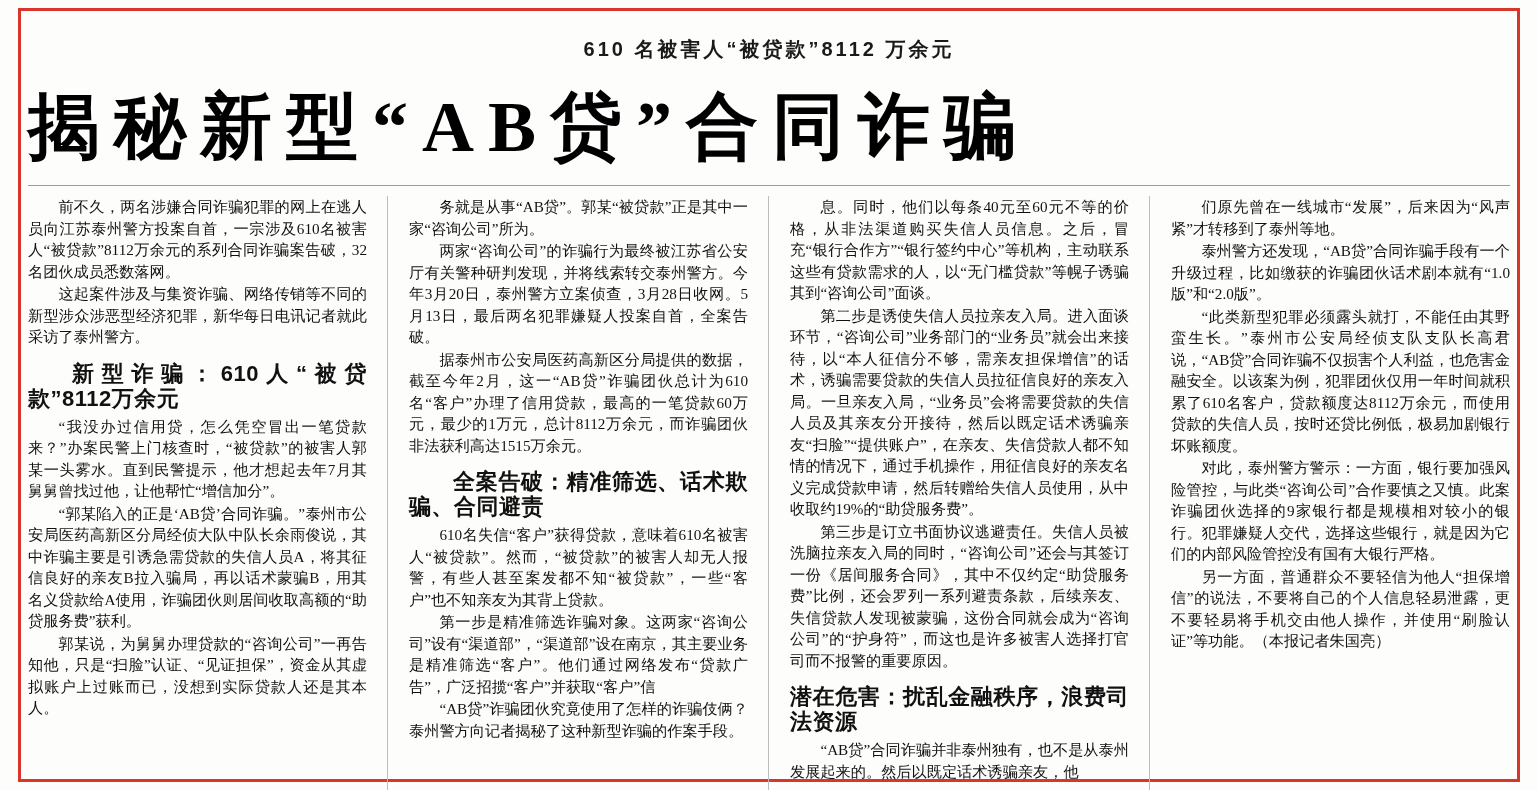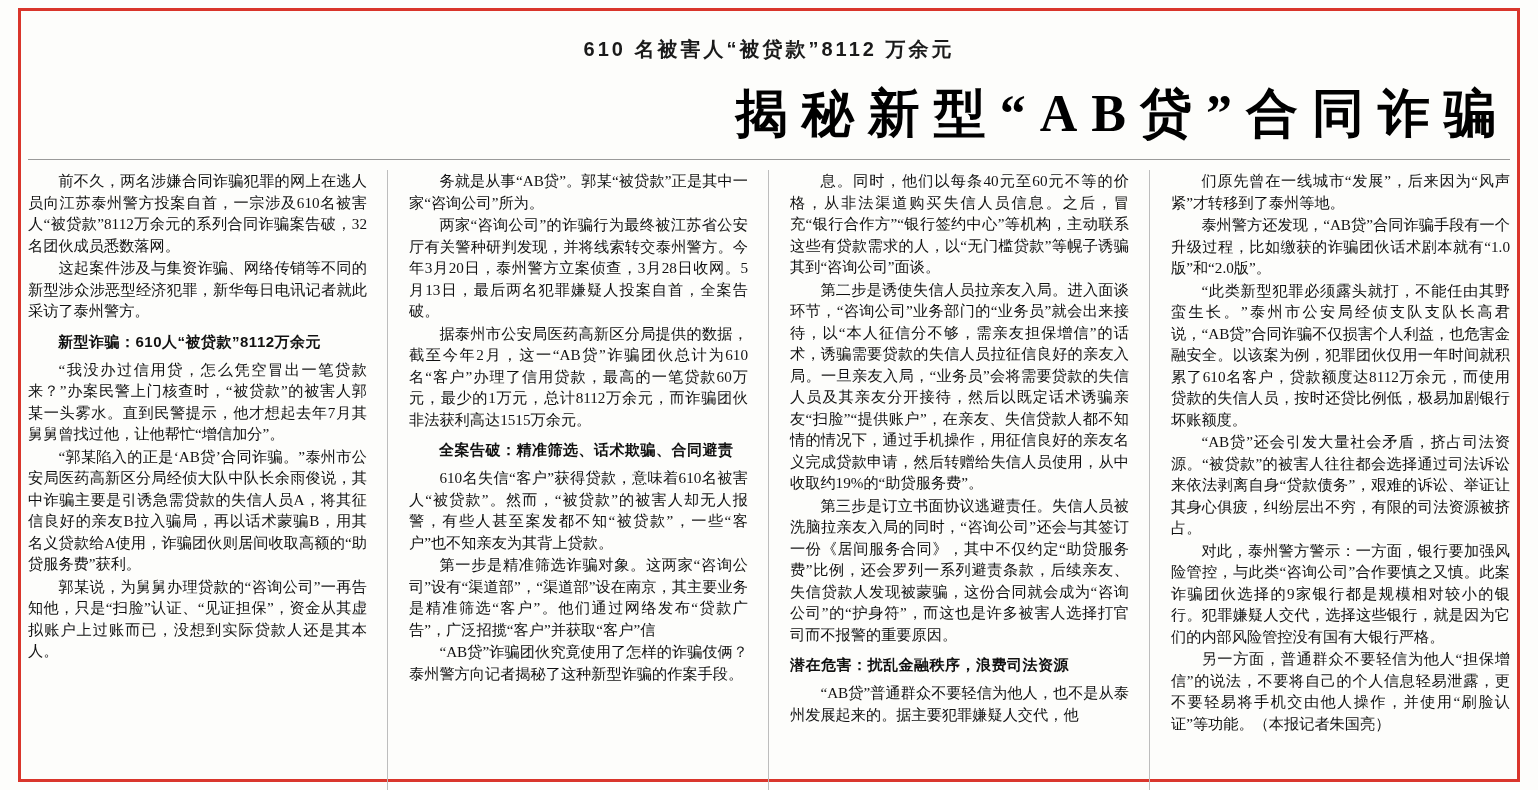--- a/index.html
+++ b/index.html
@@ -64,22 +64,22 @@
   .shoulder {
     text-align: center;
     font-size: 20px;
     letter-spacing: 3px;
     font-family: "Liberation Sans", "DejaVu Sans", sans-serif;
     font-weight: 600;
     color: #1a1a1a;
     margin-top: 4px;
   }
   .headline {
-    text-align: right;
-    font-size: 52px;
+    text-align: left;
+    font-size: 72px;
     font-weight: 900;
     letter-spacing: 14px;
     font-family: "Liberation Serif", "DejaVu Serif", serif;
     color: #000;
     margin-top: 16px;
     margin-bottom: 10px;
   }
   .hr-thin {
     width: 100%;
     height: 1px;
@@ -107,24 +107,24 @@
   .col:not(:last-child) {
     padding-right: 20px;
   }
   .col p {
     margin: 0 0 1px 0;
     text-indent: 2em;
   }
   .subhead {
     font-weight: 900;
     font-family: "Liberation Sans", "DejaVu Sans", sans-serif;
-    font-size: 15px;
+    font-size: 22px;
     line-height: 25px;
     text-indent: 2em;
-    margin: 7px 0 5px 0;
+    margin: 13px 0 5px 0;
     letter-spacing: 0.5px;
   }
   .subhead.no-indent {
     text-indent: 0;
   }
 </style>
 </head>
 <body>
 
 <div class="page">
@@ -160,27 +160,26 @@
         <p>610名失信“客户”获得贷款，意味着610名被害人“被贷款”。然而，“被贷款”的被害人却无人报警，有些人甚至案发都不知“被贷款”，一些“客户”也不知亲友为其背上贷款。</p>
         <p>第一步是精准筛选诈骗对象。这两家“咨询公司”设有“渠道部”，“渠道部”设在南京，其主要业务是精准筛选“客户”。他们通过网络发布“贷款广告”，广泛招揽“客户”并获取“客户”信</p>
         <p>“AB贷”诈骗团伙究竟使用了怎样的诈骗伎俩？泰州警方向记者揭秘了这种新型诈骗的作案手段。</p>
       </div>
 
       <div class="col">
         <p>息。同时，他们以每条40元至60元不等的价格，从非法渠道购买失信人员信息。之后，冒充“银行合作方”“银行签约中心”等机构，主动联系这些有贷款需求的人，以“无门槛贷款”等幌子诱骗其到“咨询公司”面谈。</p>
         <p>第二步是诱使失信人员拉亲友入局。进入面谈环节，“咨询公司”业务部门的“业务员”就会出来接待，以“本人征信分不够，需亲友担保增信”的话术，诱骗需要贷款的失信人员拉征信良好的亲友入局。一旦亲友入局，“业务员”会将需要贷款的失信人员及其亲友分开接待，然后以既定话术诱骗亲友“扫脸”“提供账户”，在亲友、失信贷款人都不知情的情况下，通过手机操作，用征信良好的亲友名义完成贷款申请，然后转赠给失信人员使用，从中收取约19%的“助贷服务费”。</p>
         <p>第三步是订立书面协议逃避责任。失信人员被洗脑拉亲友入局的同时，“咨询公司”还会与其签订一份《居间服务合同》，其中不仅约定“助贷服务费”比例，还会罗列一系列避责条款，后续亲友、失信贷款人发现被蒙骗，这份合同就会成为“咨询公司”的“护身符”，而这也是许多被害人选择打官司而不报警的重要原因。</p>
         <div class="subhead no-indent">潜在危害：扰乱金融秩序，浪费司法资源</div>
-        <p>“AB贷”普通群众不要轻信为他人，也不是从泰州发展起来的。据主要犯罪嫌疑人交代，他</p>
+        <p>“AB贷”合同诈骗并非泰州独有，也不是从泰州发展起来的。然后以既定话术诱骗亲友，他</p>
       </div>
 
       <div class="col">
         <p>们原先曾在一线城市“发展”，后来因为“风声紧”才转移到了泰州等地。</p>
         <p>泰州警方还发现，“AB贷”合同诈骗手段有一个升级过程，比如缴获的诈骗团伙话术剧本就有“1.0版”和“2.0版”。</p>
         <p>“此类新型犯罪必须露头就打，不能任由其野蛮生长。”泰州市公安局经侦支队支队长高君说，“AB贷”合同诈骗不仅损害个人利益，也危害金融安全。以该案为例，犯罪团伙仅用一年时间就积累了610名客户，贷款额度达8112万余元，而使用贷款的失信人员，按时还贷比例低，极易加剧银行坏账额度。</p>
-        <p>“AB贷”还会引发大量社会矛盾，挤占司法资源。“被贷款”的被害人往往都会选择通过司法诉讼来依法剥离自身“贷款债务”，艰难的诉讼、举证让其身心俱疲，纠纷层出不穷，有限的司法资源被挤占。</p>
         <p>对此，泰州警方警示：一方面，银行要加强风险管控，与此类“咨询公司”合作要慎之又慎。此案诈骗团伙选择的9家银行都是规模相对较小的银行。犯罪嫌疑人交代，选择这些银行，就是因为它们的内部风险管控没有国有大银行严格。</p>
         <p>另一方面，普通群众不要轻信为他人“担保增信”的说法，不要将自己的个人信息轻易泄露，更不要轻易将手机交由他人操作，并使用“刷脸认证”等功能。（本报记者朱国亮）</p>
       </div>
     </div>
 
   </div>
 </div>
 
 </body></html>

